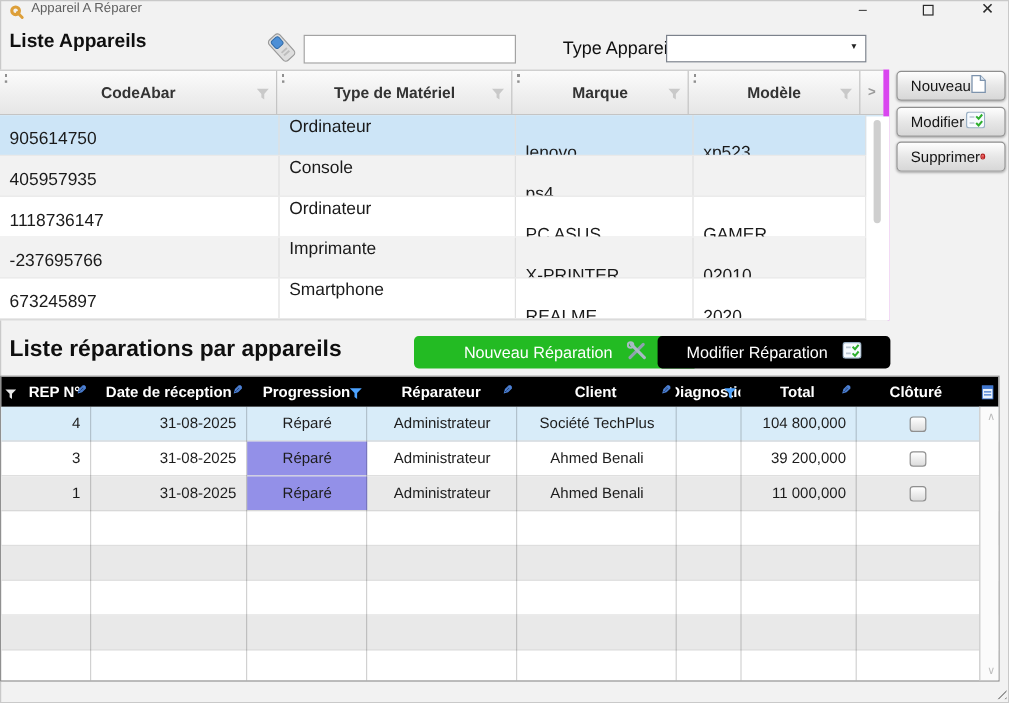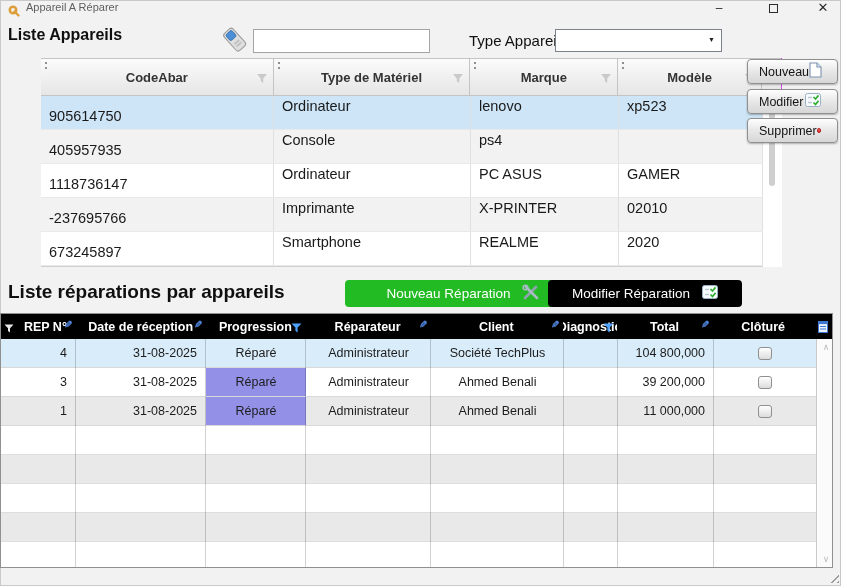--- a/index.html
+++ b/index.html
@@ -23,36 +23,36 @@
   .scanner { position:absolute; left:219px; top:24px; }
   .search-box { position:absolute; left:253px; top:29px; width:177px; height:24px;
                 border:1px solid #a3a3a3; background:#fff; font-size:13px; padding:0 5px; }
   .type-label { position:absolute; left:469px; top:32px; font-size:15px; color:#101010; }
   .combo { position:absolute; left:555px; top:29px; width:167px; height:23px;
            background:#fff; border:1px solid #7c828c; }
   .combo .arrow { position:absolute; right:6px; top:6px; font-size:7px; color:#222; }
 
   
   .grid1 { position:absolute; left:0; top:58px; width:741px; height:209px;
-           border-bottom:1px solid #cfcfcf; border-right:1px solid #d946ef; background:#fff;margin-left:41px; }
+           border-bottom:1px solid #cfcfcf; border-right:5px solid #d946ef; background:#fff; }
   .g1-header { display:flex; height:38px;
        background:linear-gradient(#fbfbfb,#eeeeee 60%,#e6e6e6);
        border-top:1px solid #c4c4c4; border-bottom:1px solid #c4c4c4; }
   .g1-hcell { position:relative; display:flex; align-items:center; justify-content:center;
        font-size:13px; font-weight:bold; color:#333; border-right:1px solid #c4c4c4; }
   .drag-dots { position:absolute; left:4px; top:3px; width:0; height:7px;
        border-left:2px dotted #8f8f8f; }
   .funnel { position:absolute; right:5px; top:13px; }
   .g1-row { display:flex; height:34px; border-bottom:1px solid #e9e9e9; font-size:14.5px; color:#1a1a1a; }
   .g1-row.alt { background:#f2f2f2; }
   .g1-row.sel { background:#cde5f7; }
   .g1-cell { border-right:1px solid #e0e0e0; padding-left:8px; overflow:hidden; white-space:nowrap; }
   .cell-code { padding-top:12px; }
   .cell-type { padding-top:2px;  }
-  .cell-marque, .cell-modele { padding-top:2px; }
+  .cell-marque, .cell-modele { padding-top:24px; }
   .g1c1{width:233px}.g1c2{width:197px}.g1c3{width:148px}.g1c4{width:144px}.g1c5{width:19px; border-right:none;}
   .chev-cell { display:flex; align-items:center; justify-content:center; color:#9a9a9a;
        font-size:11px; font-weight:bold; }
   .g1-vscroll { position:absolute; left:722px; top:39px; width:19px; height:170px; background:#fff; }
   .g1-thumb { position:absolute; left:6px; top:3px; width:6px; height:86px; background:#cfcfcf; border-radius:3px; }
 
   
   .side-btn { position:absolute; left:747px; width:91px; height:25px;
       background:linear-gradient(#fefefe,#e7e7e7 50%,#d7d7d7);
       border:1px solid #8f8f8f; border-radius:4px; box-shadow:0 1px 2px rgba(0,0,0,.28);

